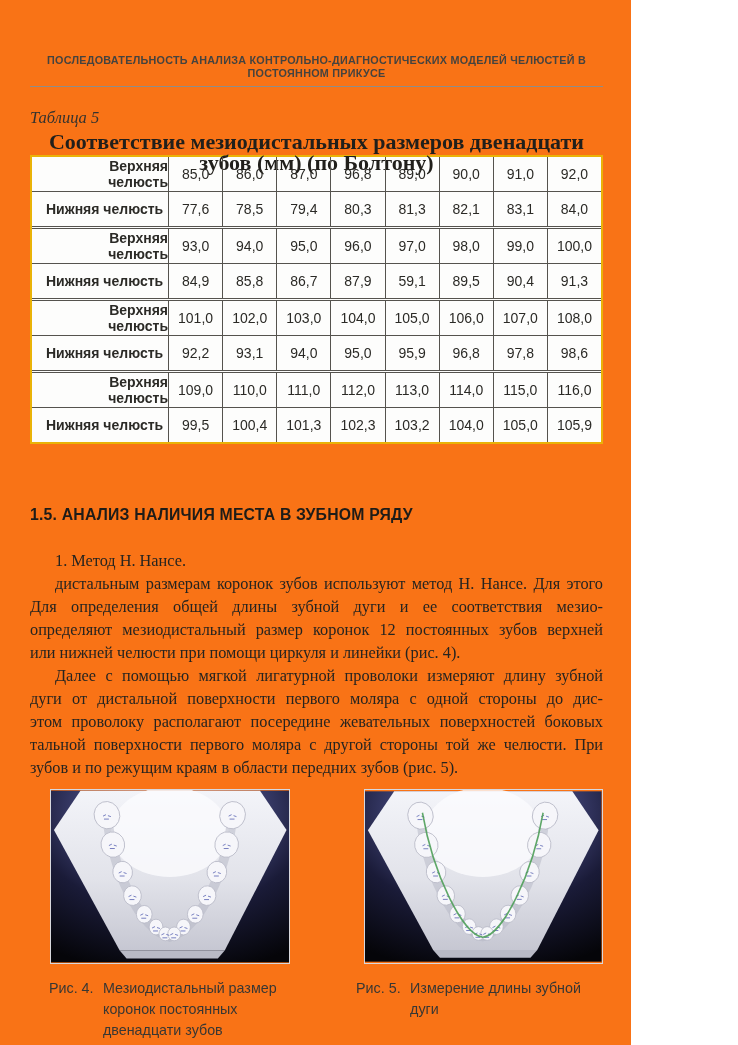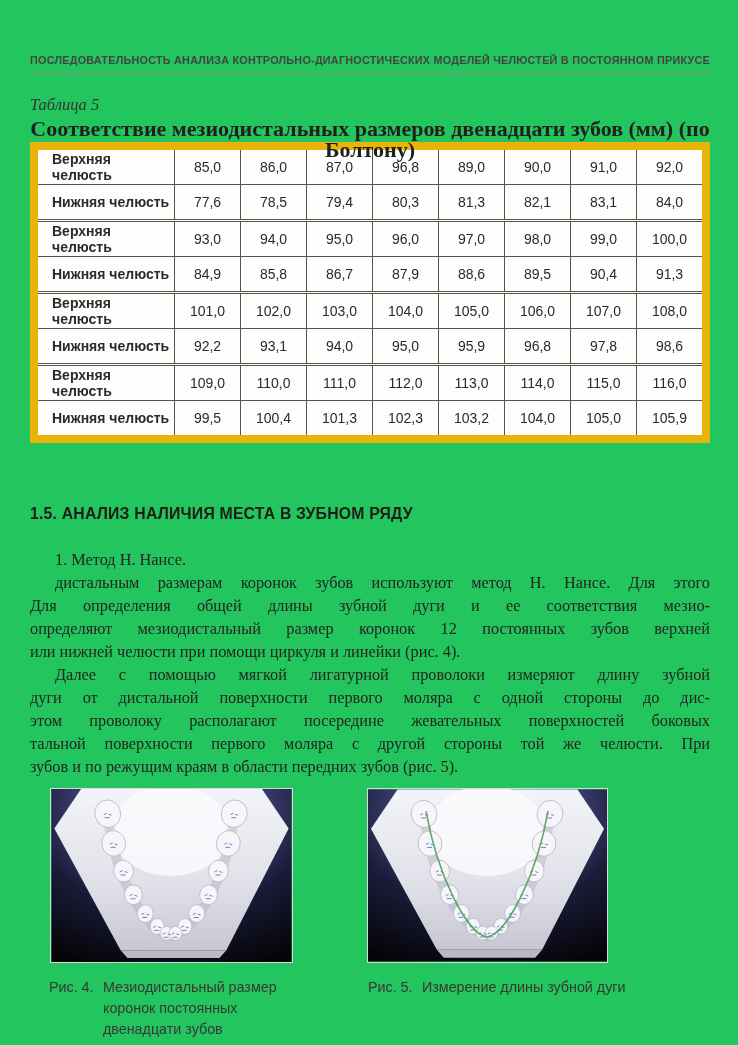--- a/index.html
+++ b/index.html
@@ -1,20 +1,20 @@
 <!DOCTYPE html>
 <html><head>
 <meta charset="utf-8">
 <style>
   html,body{margin:0;padding:0;background:#ffffff;}
   .page{
     position:relative;
-    width:738px;height:1045px;
+    width:631px;height:1045px;
     box-sizing:border-box;
-    background:#22c55e;
+    background:#f97316;
     padding:54px 28px 0 30px;
     font-family:"Liberation Serif",serif;
     color:#262420;
     overflow:hidden;
   }
   .running-head{
     text-align:center;
     font-family:"Liberation Sans",sans-serif;
     font-size:10.8px;font-weight:bold;letter-spacing:.25px;
     color:#45433f;
@@ -24,21 +24,21 @@
   }
   .table-label{
     margin-top:21px;height:19px;line-height:19px;
     text-align:left;padding-right:36px;
     font-style:italic;font-size:16.5px;color:#35332f;
   }
   .table-title{
     margin-top:4px;height:21px;line-height:21px;
     text-align:center;font-weight:bold;font-size:22px;color:#211f1b;
   }
-  .btable{margin-top:3px;border:8px solid #eab308;background:#fdfdfc;}
+  .btable{margin-top:3px;border:2px solid #eab308;background:#fdfdfc;text-align:right;}
   .trow{display:flex;height:34px;border-bottom:1px solid #55534e;}
   .trow.group-end{border-bottom:3px double #55534e;}
   .trow:last-child{border-bottom:none;}
   .tcell{
     flex:1;display:flex;align-items:center;justify-content:center;
     border-right:1px solid #55534e;
     font-family:"Liberation Sans",sans-serif;font-size:14px;color:#2b2a26;
   }
   .tcell:last-child{border-right:none;}
   .tcell.rlabel{
@@ -112,21 +112,21 @@
         <div class="tcell">98,0</div>
         <div class="tcell">99,0</div>
         <div class="tcell">100,0</div>
       </div>
       <div class="trow group-end">
         <div class="tcell rlabel">Нижняя челюсть</div>
         <div class="tcell">84,9</div>
         <div class="tcell">85,8</div>
         <div class="tcell">86,7</div>
         <div class="tcell">87,9</div>
-        <div class="tcell">88,6</div>
+        <div class="tcell">59,1</div>
         <div class="tcell">89,5</div>
         <div class="tcell">90,4</div>
         <div class="tcell">91,3</div>
       </div>
       <div class="trow">
         <div class="tcell rlabel">Верхняя челюсть</div>
         <div class="tcell">101,0</div>
         <div class="tcell">102,0</div>
         <div class="tcell">103,0</div>
         <div class="tcell">104,0</div>

